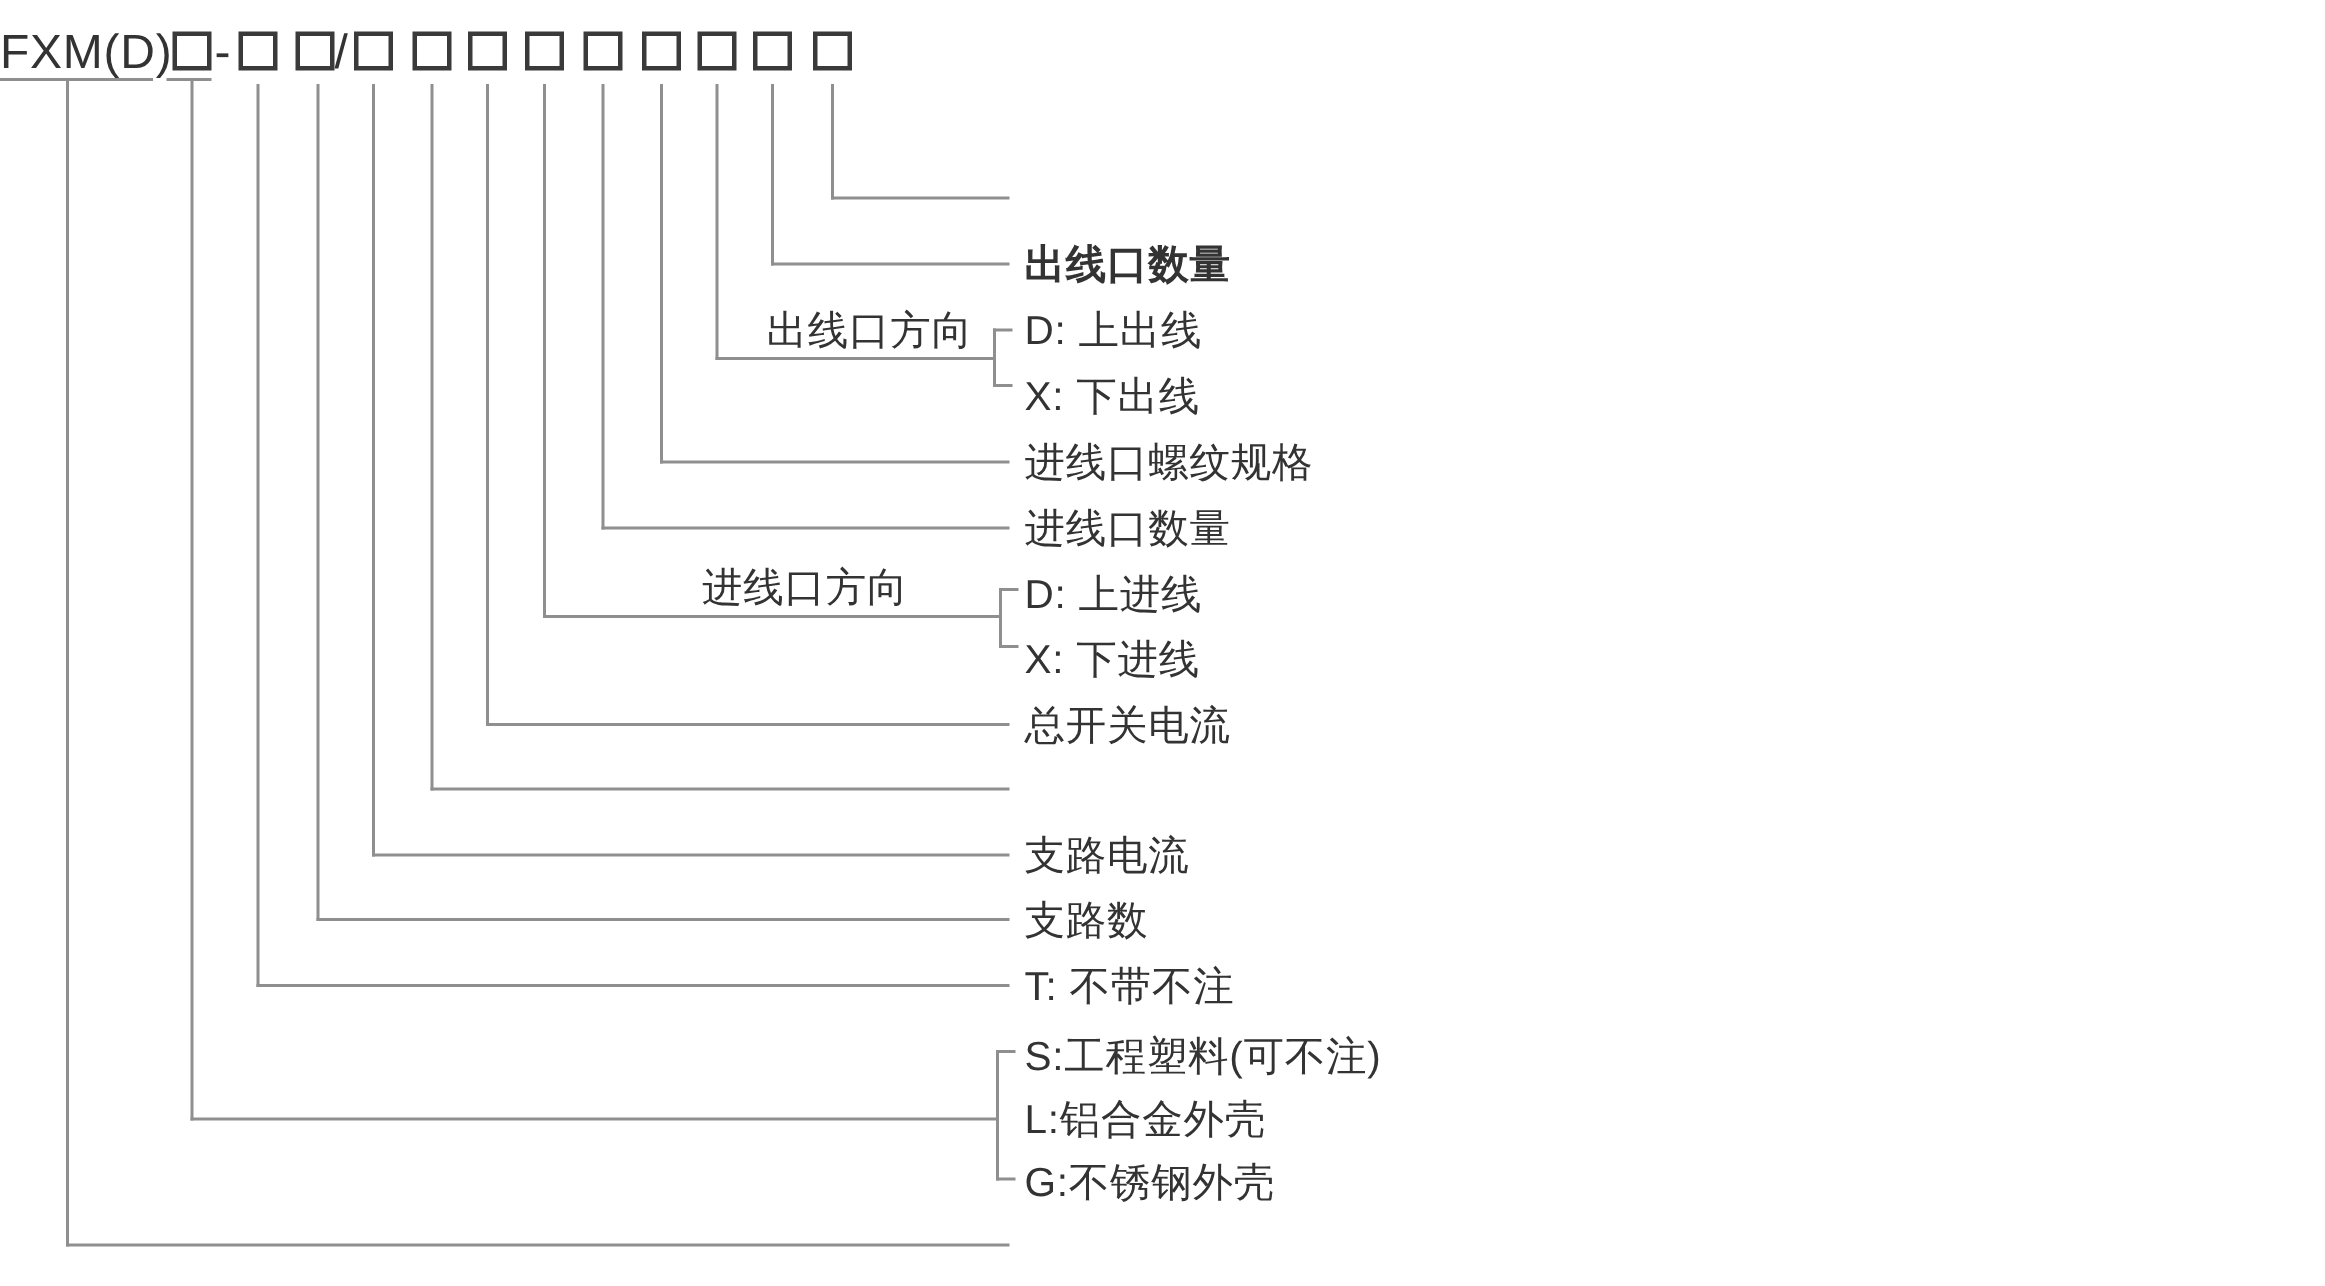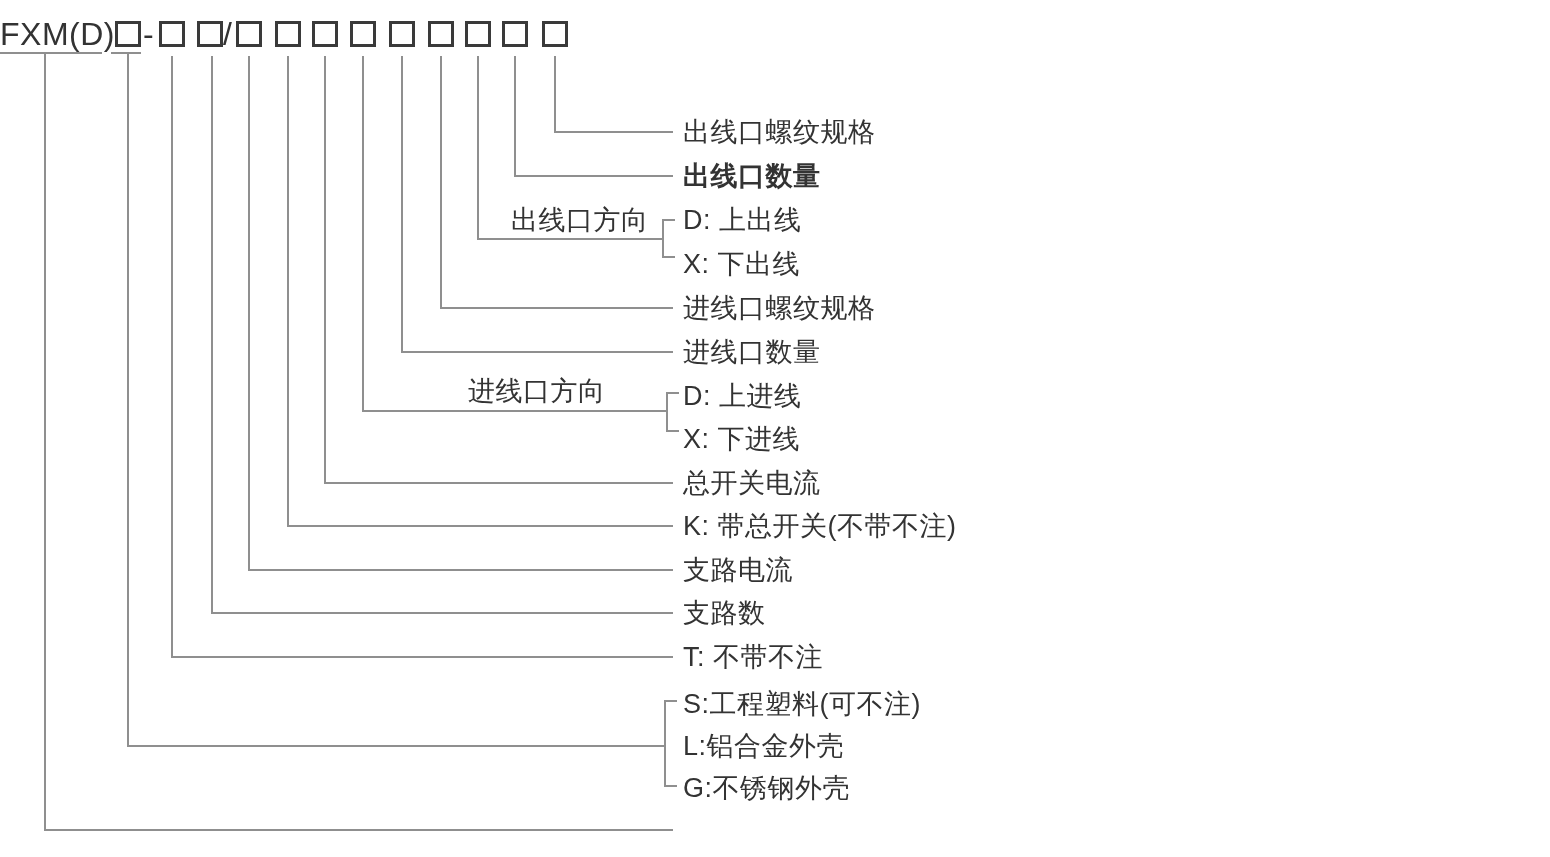--- a/index.html
+++ b/index.html
@@ -95,32 +95,30 @@
   <div class="hl" style="left:248px;top:569px;width:425px;"></div>
   <div class="hl" style="left:211px;top:612px;width:462px;"></div>
   <div class="hl" style="left:171px;top:656px;width:502px;"></div>
   <div class="hl" style="left:127px;top:745px;width:538px;"></div>
   <div class="hl" style="left:44px;top:829px;width:629px;"></div>
 
   <div class="bracket" style="left:662px;top:219px;height:39px;"></div>
   <div class="bracket" style="left:666px;top:392px;height:40px;"></div>
   <div class="bracket" style="left:664px;top:700px;height:87px;"></div>
 
-  <div class="lbl" style="left:683px;top:133px;">出线口螺纹规格</div>
   <div class="lbl" style="left:683px;top:177px;font-weight:bold;">出线口数量</div>
   <div class="lbl" style="left:511px;top:221px;">出线口方向</div>
   <div class="lbl" style="left:683px;top:221px;">D: 上出线</div>
   <div class="lbl" style="left:683px;top:265px;">X: 下出线</div>
   <div class="lbl" style="left:683px;top:309px;">进线口螺纹规格</div>
   <div class="lbl" style="left:683px;top:353px;">进线口数量</div>
   <div class="lbl" style="left:468px;top:392px;">进线口方向</div>
   <div class="lbl" style="left:683px;top:397px;">D: 上进线</div>
   <div class="lbl" style="left:683px;top:440px;">X: 下进线</div>
   <div class="lbl" style="left:683px;top:484px;">总开关电流</div>
-  <div class="lbl" style="left:683px;top:527px;">K: 带总开关(不带不注)</div>
   <div class="lbl" style="left:683px;top:571px;">支路电流</div>
   <div class="lbl" style="left:683px;top:614px;">支路数</div>
   <div class="lbl" style="left:683px;top:658px;">T: 不带不注</div>
   <div class="lbl" style="left:683px;top:705px;">S:工程塑料(可不注)</div>
   <div class="lbl" style="left:683px;top:747px;">L:铝合金外壳</div>
   <div class="lbl" style="left:683px;top:789px;">G:不锈钢外壳</div>
 
 </div>
 
 </body></html>

